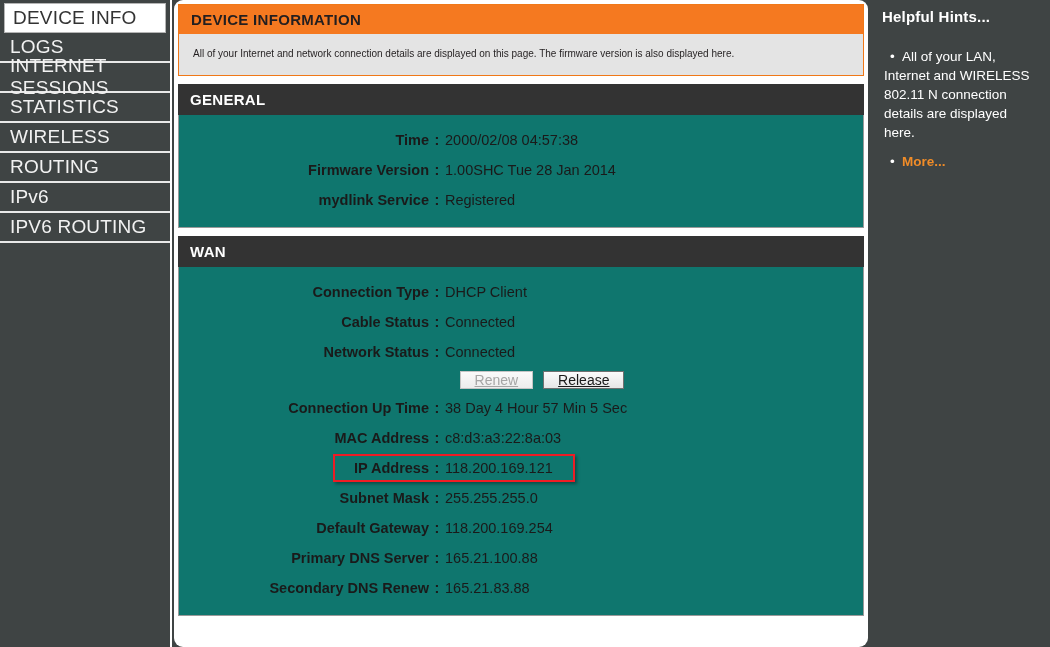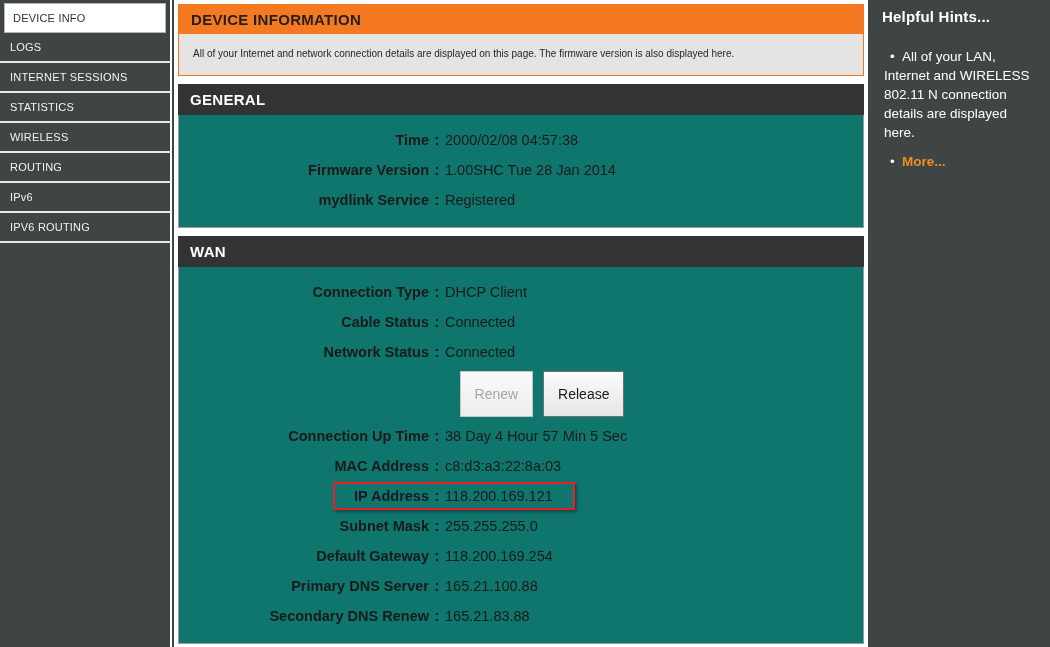--- a/index.html
+++ b/index.html
@@ -17,21 +17,21 @@
     width: 172px; height: 647px;
     background: #3f4444;
     border-right: 2px solid #ffffff;
   }
   .nav-item {
     position: relative;
     height: 30px;
     display: flex; align-items: center;
     padding-left: 10px;
     color: #f2f2f2;
-    font-size: 11px;
+    font-size: 19px;
     letter-spacing: .2px;
     border-bottom: 2px solid #e9e9e9;
     cursor: pointer;
   }
   .nav-item.active {
     background: #ffffff;
     color: #333333;
     margin: 3px 4px 0 4px;
     height: 30px;
     border: 1px solid #b5b5b5;
@@ -39,20 +39,21 @@
     padding-left: 8px;
   }
 
   
   .main {
     position: absolute;
     left: 174px; top: 0;
     width: 694px; height: 647px;
     background: #ffffff;
     padding: 4px 4px 0 4px;
+    border-radius: 9px;
   }
 
   
   .info-panel { border: 1px solid #f07818; margin-bottom: 8px; }
   .info-head {
     background: #f57920;
     color: #231f20;
     font-size: 15px;
     font-weight: bold;
     letter-spacing: .3px;
@@ -115,25 +116,26 @@
   .btn-row {
     display: flex;
     justify-content: center;
     gap: 10px;
     margin: 4px 0 4px 0;
     padding-left: 42px;
   }
   .btn {
     font-family: "Liberation Sans", sans-serif;
     font-size: 14px;
-    padding: 14px 14px;
+    padding: 0 14px;
     background: linear-gradient(#fbfbfb, #e6e6e6);
     border: 1px solid #707070;
     color: #1a1a1a;
     cursor: pointer;
+    text-decoration: underline;
   }
   .btn.disabled {
     color: #a6a6a6;
     border: 1px solid #c4c4c4;
     background: linear-gradient(#fafafa, #ededed);
     cursor: default;
   }
 
   
   .hints {

